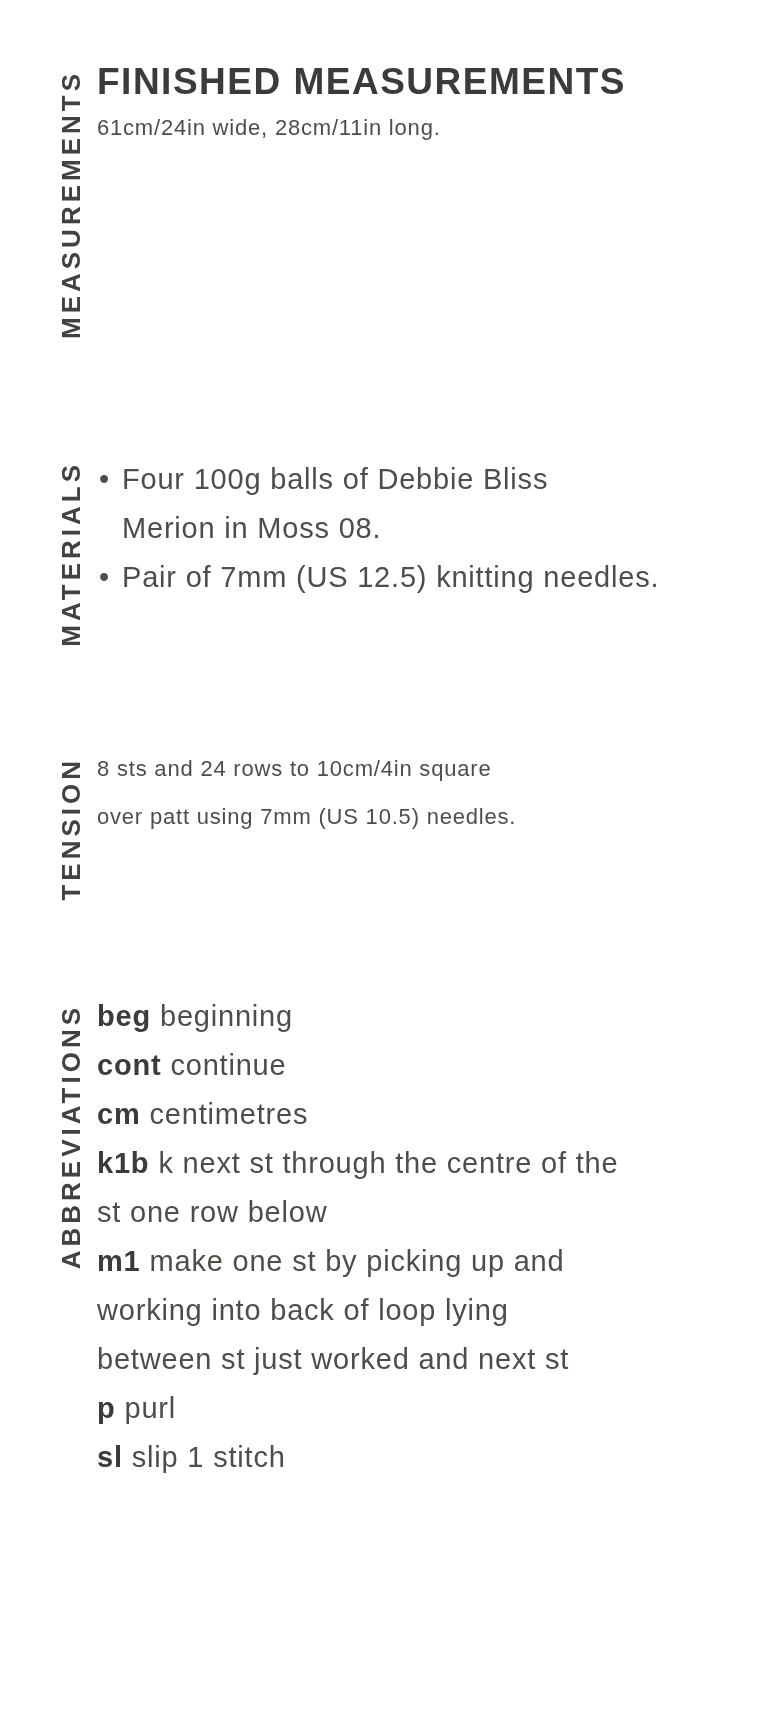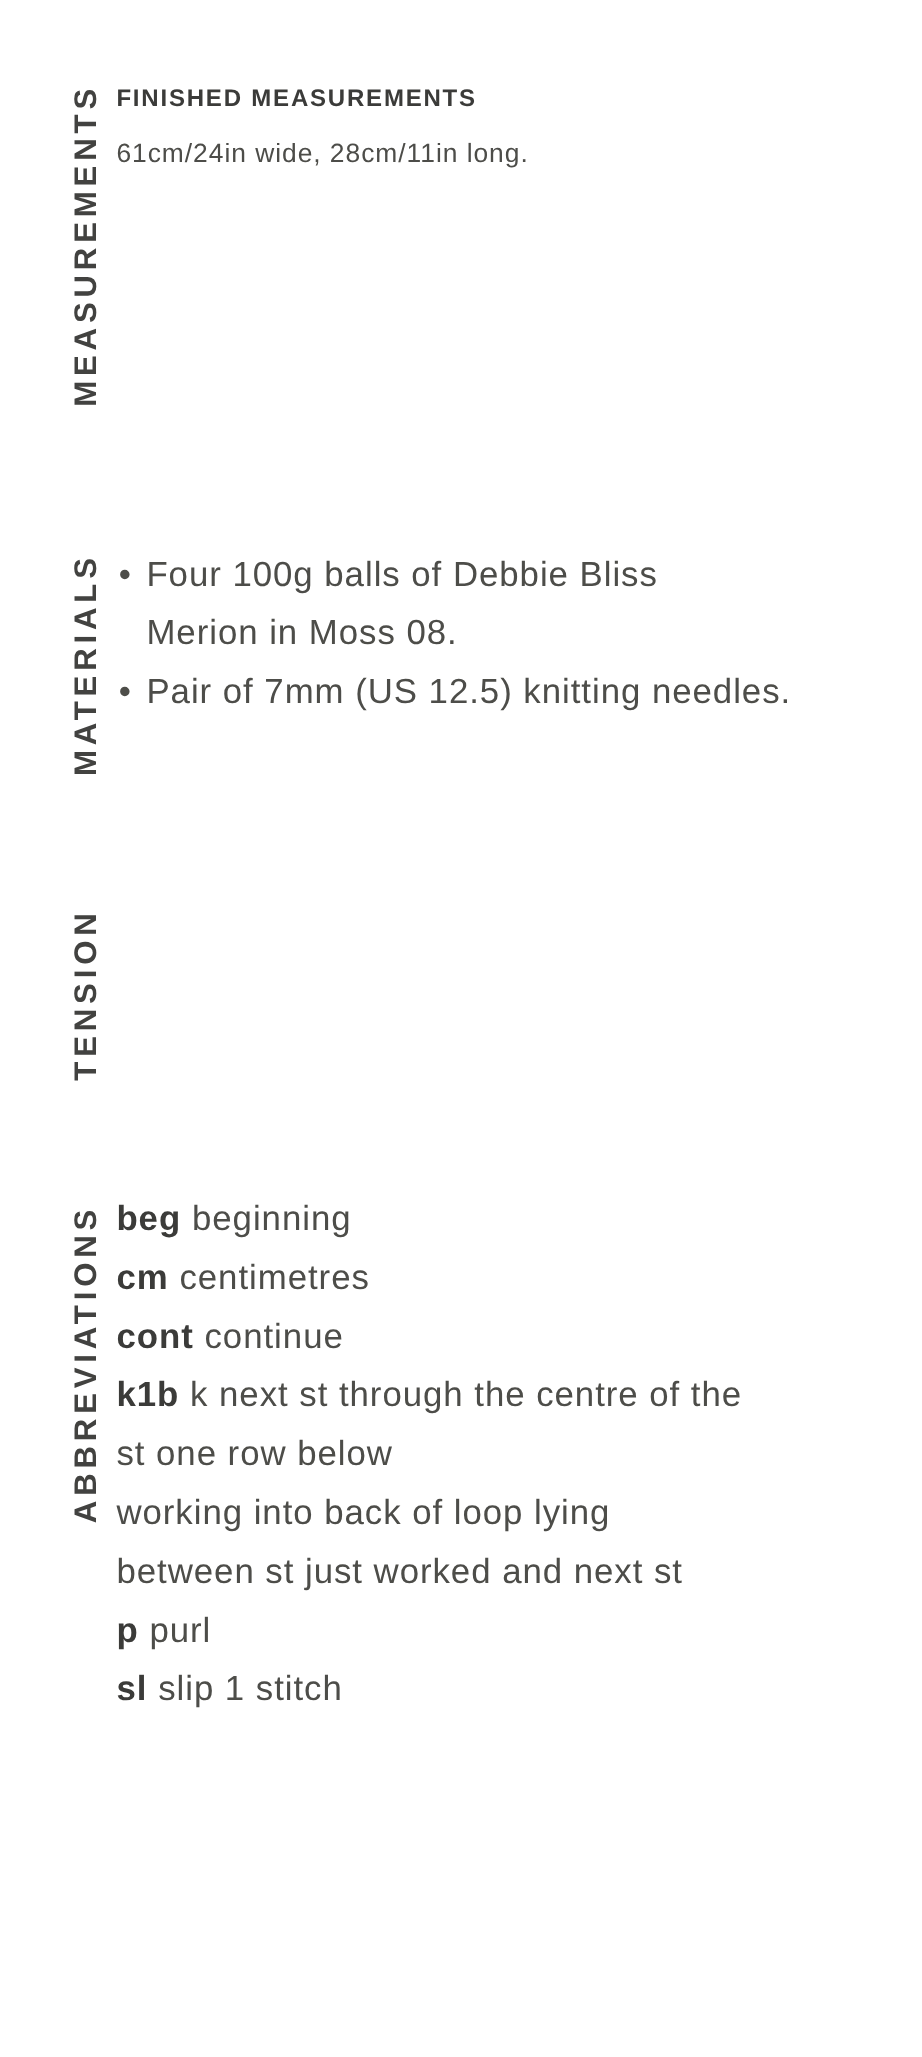--- a/index.html
+++ b/index.html
@@ -31,21 +31,21 @@
     font-weight: bold;
     letter-spacing: 4px;
     color: #424240;
     white-space: nowrap;
   }
   .content {
     margin-left: 97px;
     margin-right: 30px;
   }
   .heading {
-    font-size: 20px;
+    font-size: 37px;
     font-weight: bold;
     letter-spacing: 1.5px;
     line-height: 44px;
     color: #3b3b39;
     white-space: nowrap;
   }
   .bodyline {
     font-size: 22px;
     line-height: 48px;
     letter-spacing: 0.8px;
@@ -115,39 +115,46 @@
     </div>
     <div class="mat-line">
       <span class="marker">•</span>
       <span>Pair of 7mm (US 12.5) knitting needles.</span>
     </div>
   </div>
 </div>
 
 <div class="section" id="sec-tension">
   <div class="vlabel">TENSION</div>
+  <div class="content">
+    <div class="bodyline">8 sts and 24 rows to 10cm/4in square</div>
+    <div class="bodyline">over patt using 7mm (US 10.5) needles.</div>
+  </div>
 </div>
 
 <div class="section" id="sec-abbreviations">
   <div class="vlabel">ABBREVIATIONS</div>
   <div class="content">
     <div class="abbr-row">
       <span class="abbr-term">beg</span><span>beginning</span>
     </div>
     <div class="abbr-row">
-      <span class="abbr-term">cm</span><span>centimetres</span>
+      <span class="abbr-term">cont</span><span>continue</span>
     </div>
     <div class="abbr-row">
-      <span class="abbr-term">cont</span><span>continue</span>
+      <span class="abbr-term">cm</span><span>centimetres</span>
     </div>
     <div class="abbr-row">
       <span class="abbr-term">k1b</span><span>k next st through the centre of the</span>
     </div>
     <div class="abbr-row">
       <span class="abbr-term"></span><span>st one row below</span>
+    </div>
+    <div class="abbr-row">
+      <span class="abbr-term">m1</span><span>make one st by picking up and</span>
     </div>
     <div class="abbr-row">
       <span class="abbr-term"></span><span>working into back of loop lying</span>
     </div>
     <div class="abbr-row">
       <span class="abbr-term"></span><span>between st just worked and next st</span>
     </div>
     <div class="abbr-row">
       <span class="abbr-term">p</span><span>purl</span>
     </div>

